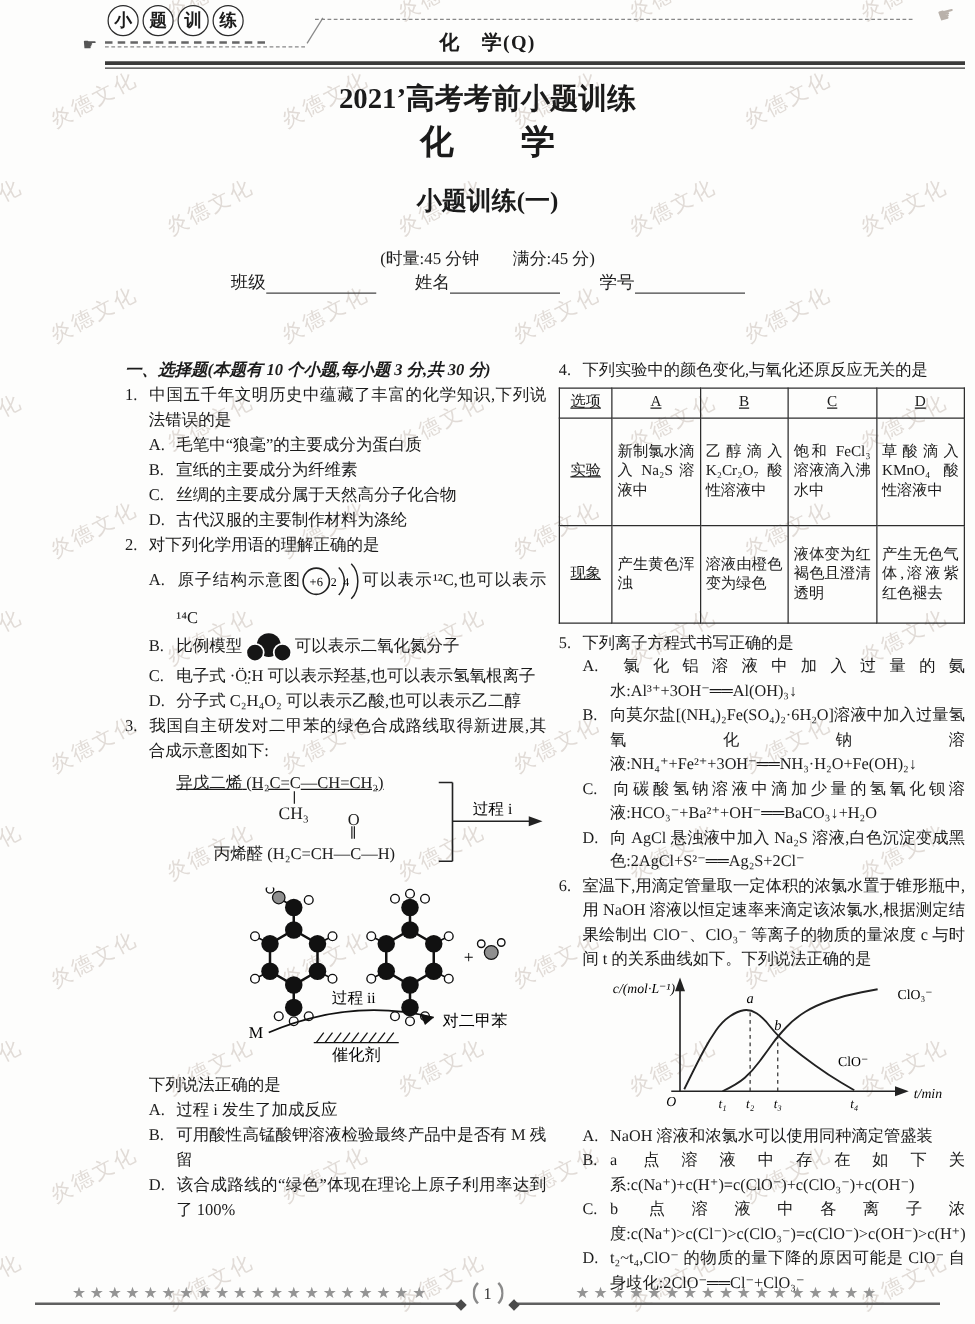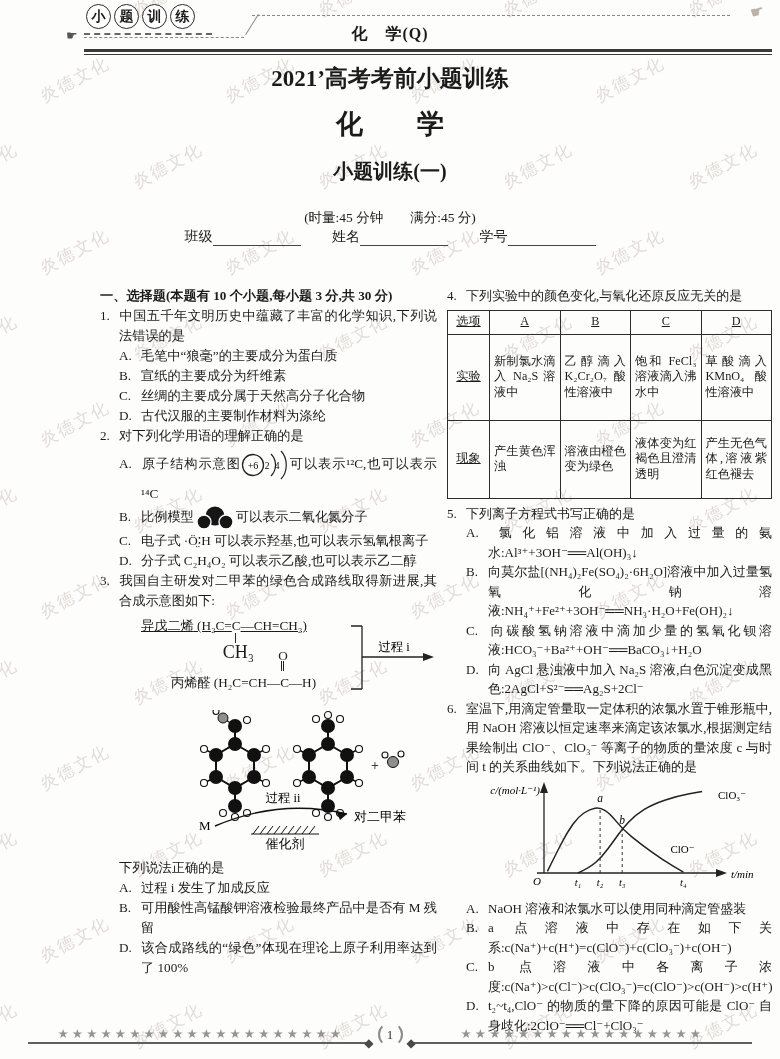--- a/index.html
+++ b/index.html
@@ -26,46 +26,46 @@
   .hand-left { position:absolute; left:66px; top:28px; font-size:13px; color:#555; }
   .hdr-dashline { position:absolute; left:252px; top:15px; width:478px; border-top:1.5px dashed #888; }
   .hdr-slant { position:absolute; left:240px; top:24px; width:24px; border-top:1.3px solid #888; transform:rotate(-58deg); }
   .hand-right { position:absolute; right:16px; top:2px; font-size:16px; color:#b9b1aa; transform:rotate(-15deg); }
   .subject-small { position:absolute; left:0; right:0; top:24px; text-align:center;
       font-size:16px; font-weight:bold; letter-spacing:1px; }
   .rule { margin:49px 8px 0 84px; border-top:3px solid #3a3a3a; border-bottom:1px solid #3a3a3a; height:6px; width:688px; position:absolute; top:0; }
 
   
   .title1 { text-align:center; margin-top:13px; font-size:23px; font-weight:bold; }
-  .title2 { text-align:center; margin-top:12px; font-size:27px; font-weight:bold; }
+  .title2 { text-align:center; margin-top:1px; font-size:27px; font-weight:bold; }
   .title3 { text-align:center; margin-top:16px; font-size:20px; font-weight:bold; }
   .meta   { text-align:center; margin-top:24px; font-size:13.5px; }
   .fields { text-align:center; margin-top:1px; font-size:14px; }
   .fields .fld { margin:0 14px; }
   .blank { display:inline-block; width:88px; border-bottom:1.2px solid #444; height:14px; vertical-align:bottom; }
 
   
   .col-left  { position:absolute; left:100px; top:286px; width:337px;
                font-size:13.2px; line-height:20px; text-align:justify; }
   .col-right { position:absolute; left:447px; top:286px; width:325px;
                font-size:13px; line-height:19.5px; text-align:justify; }
-  .sec-head { font-weight:bold; }
+  .sec-head { font-weight:bold;font-style:italic; }
   .q { position:relative; padding-left:19px; }
   .qnum { display:inline-block; width:19px; margin-left:-19px; }
   .opt { padding-left:22px; }
   .olab { display:inline-block; width:22px; margin-left:-22px; }
   .isvg { vertical-align:middle; }
 
   
   .syn { position:relative; height:97px; margin-top:2px; }
   .syn-l1 { position:absolute; left:22px; top:3px; white-space:nowrap;text-decoration:underline; }
   .syn-l2 { position:absolute; left:52px; top:60px; white-space:nowrap; }
   .anch { position:relative; display:inline-block; }
   .vb { position:absolute; left:3px; top:17px; height:10px; border-left:1.2px solid #222; }
-  .branch { position:absolute; left:-9px; top:26px; font-size:18px; }
+  .branch { position:absolute; left:-9px; top:26px; font-size:14px; }
   .db { position:absolute; left:1px; top:-12px; height:10px; width:3px;
         border-left:1.1px solid #222; border-right:1.1px solid #222; }
   .otop { position:absolute; left:-2px; top:-27px; }
   .syn-bracket { position:absolute; right:0; top:4px; }
 
   .molwrap { margin:0 0 0 4px; }
 
   
   .q4table { border-collapse:collapse; margin:4px 0 5px 0; width:100%; table-layout:fixed;
              font-size:12.2px; line-height:15.5px; }

